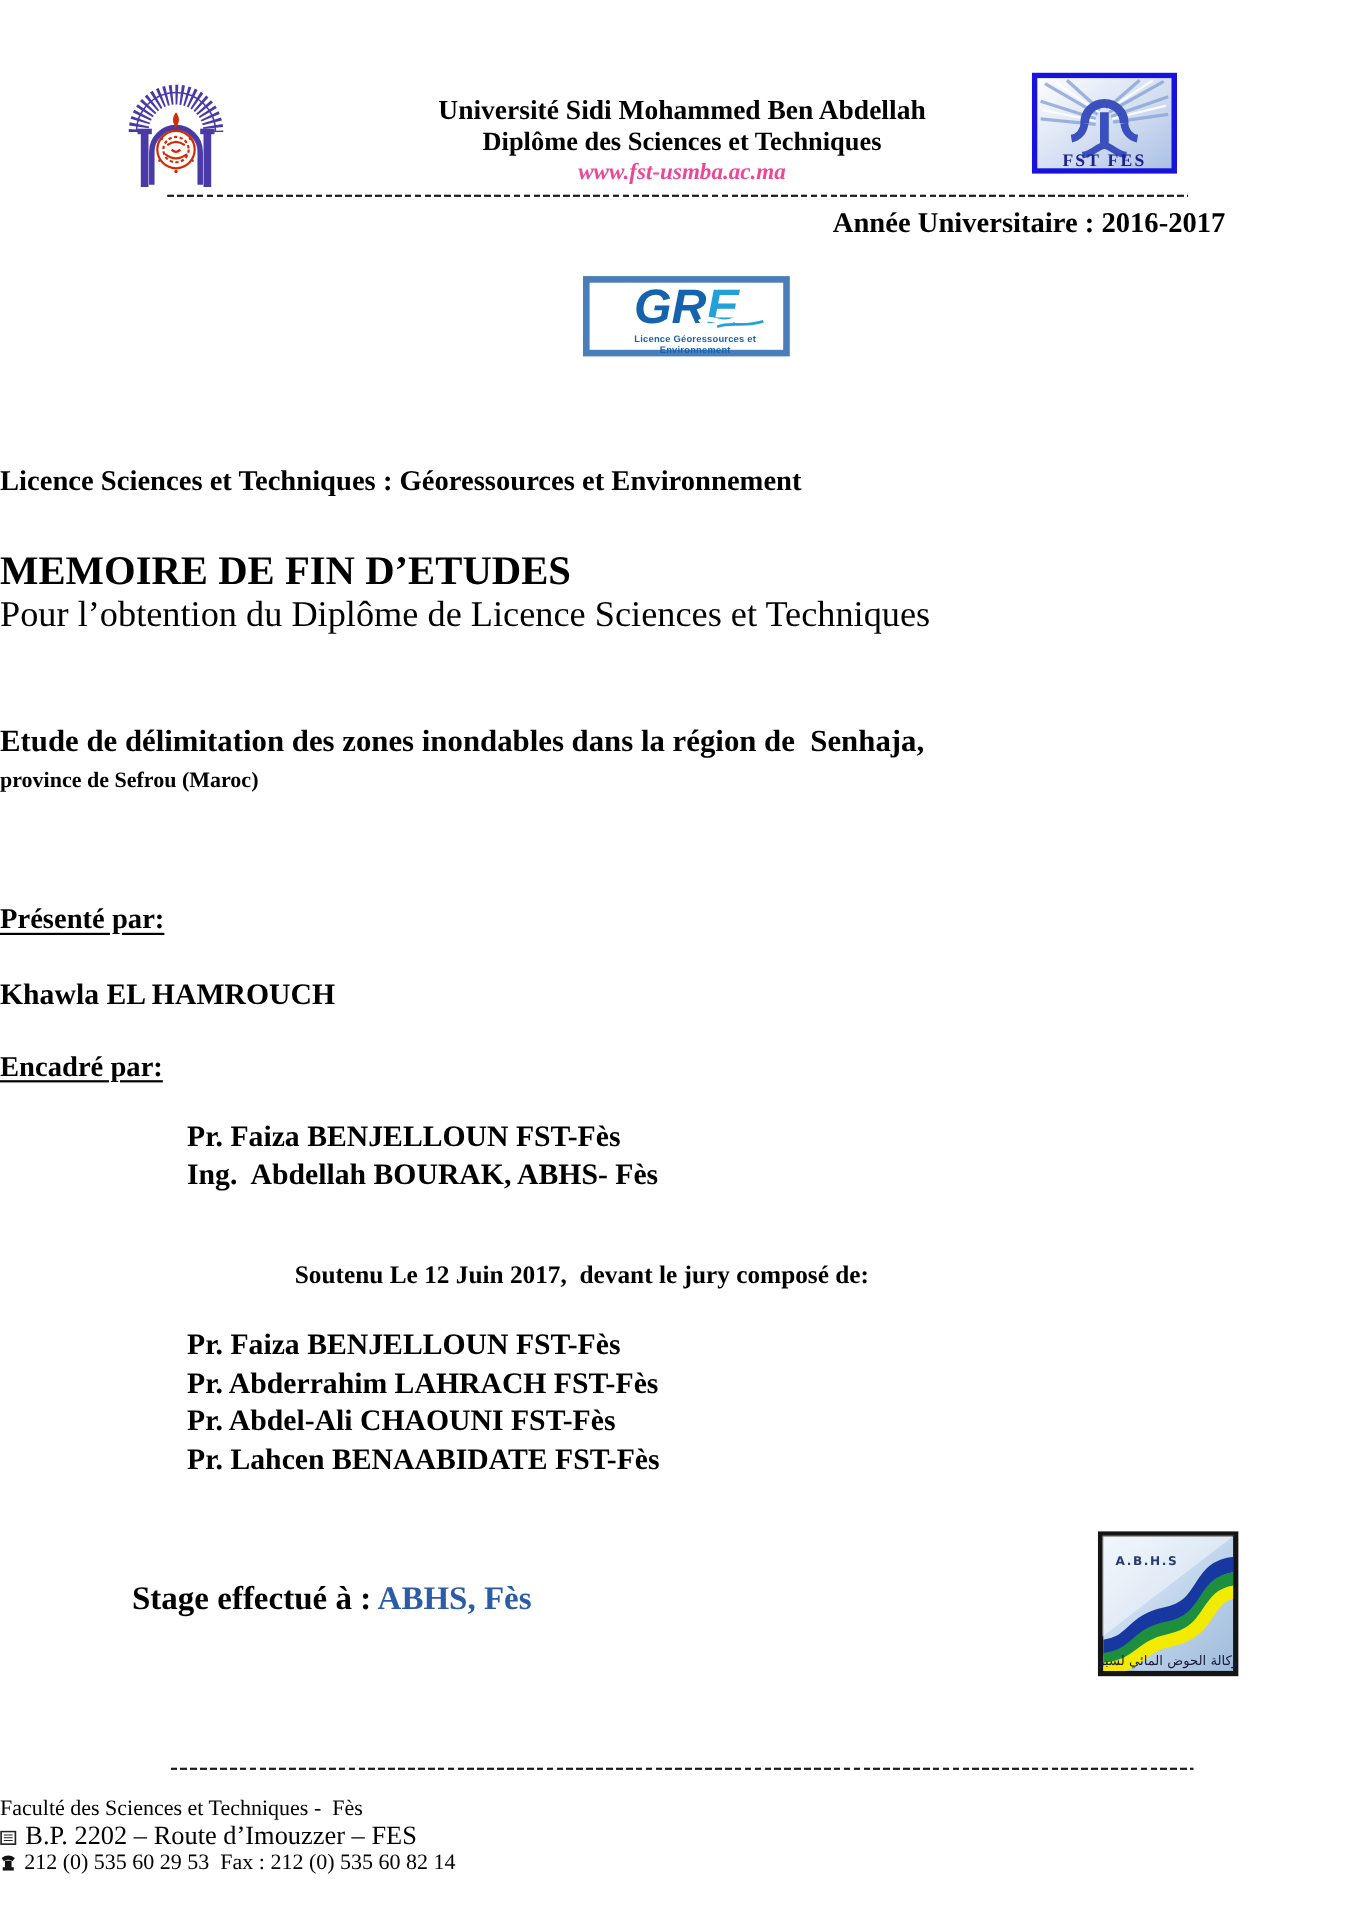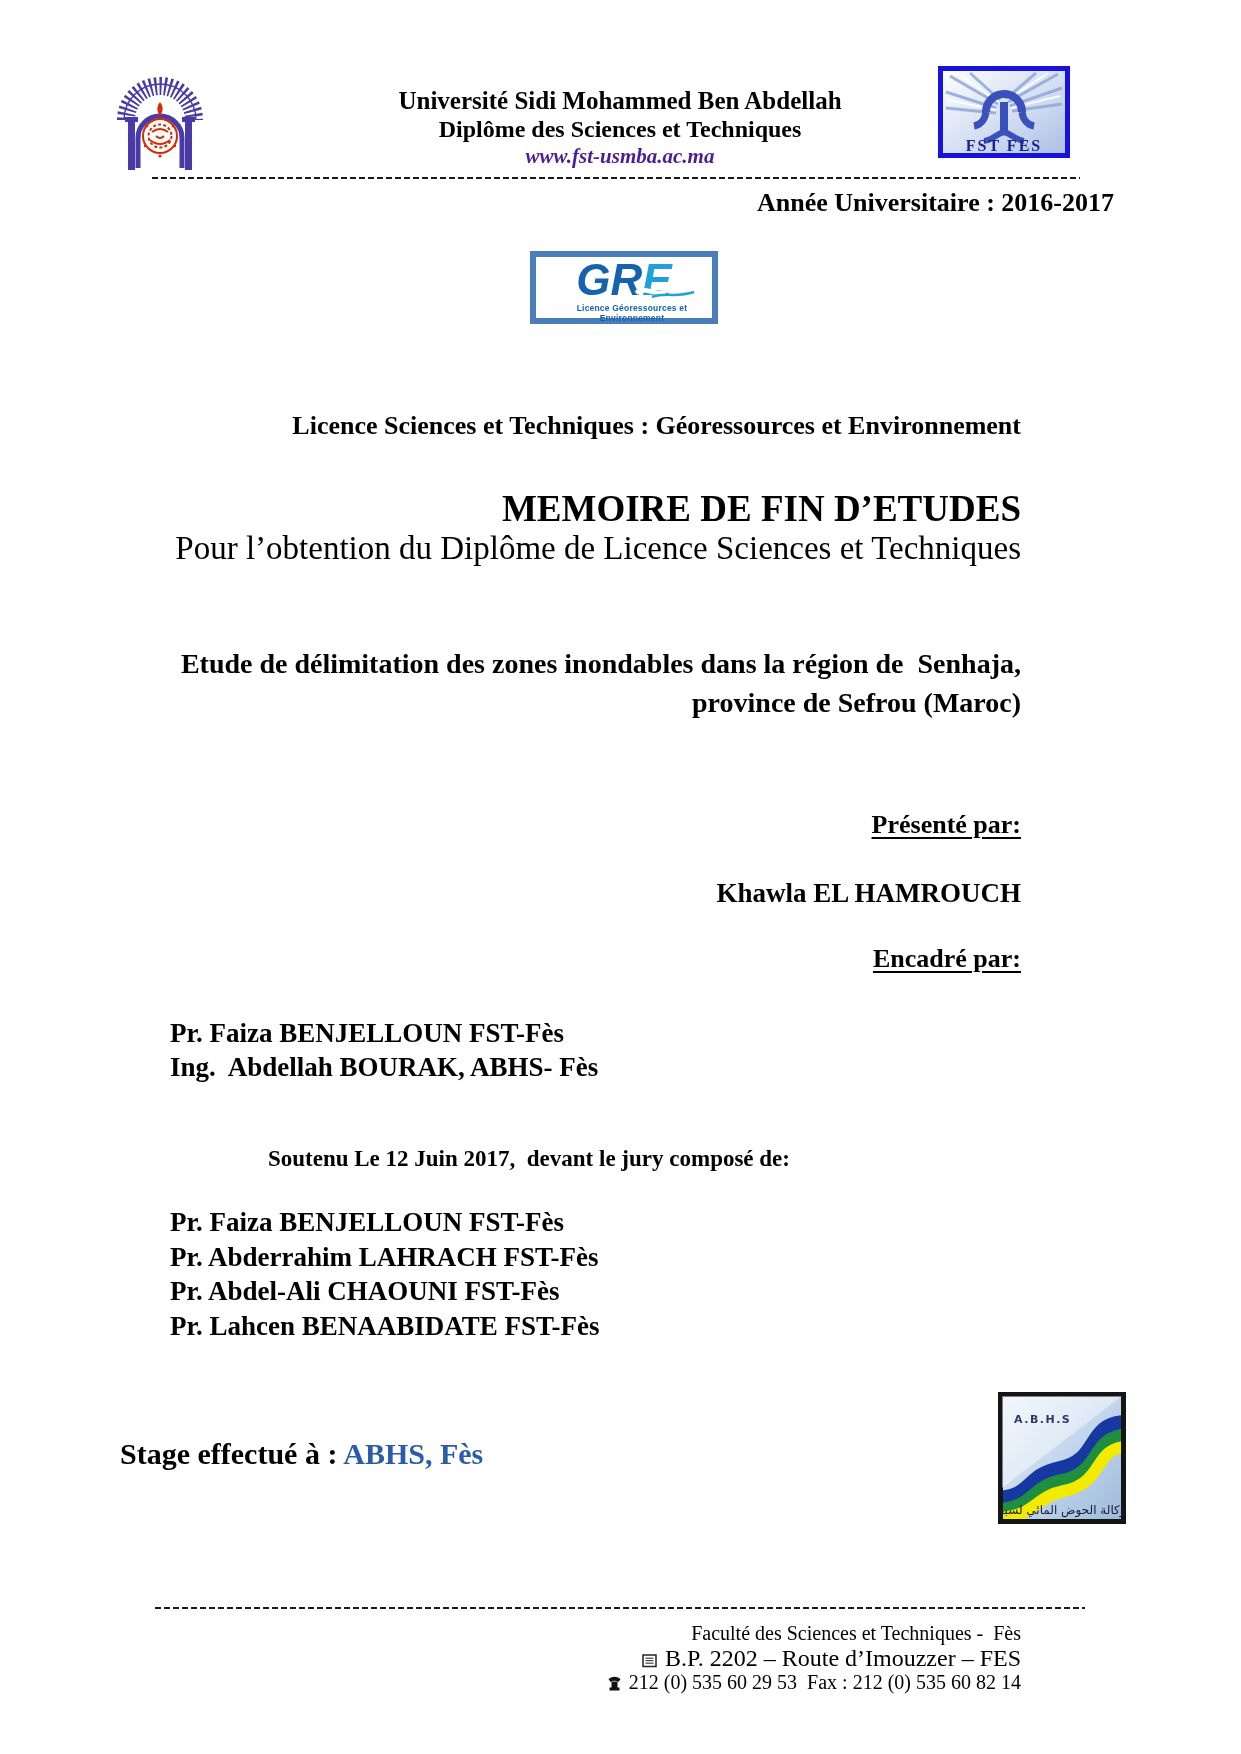--- a/index.html
+++ b/index.html
@@ -4,27 +4,27 @@
 <style>
   html,body { margin:0; padding:0; background:#ffffff; }
   .page {
     position:relative; width:1241px; height:1754px; margin:0 auto;
     background:#ffffff; color:#000;
     font-family:"Liberation Serif","DejaVu Serif",serif;
     overflow:hidden;
   }
   .abs { position:absolute; }
   .pre { white-space:pre; }
-  .ctr { left:0; width:1021px; text-align:right; }
+  .ctr { left:0; width:1021px; text-align:left;margin-top:11px; }
 
   
   .hdr-block { left:310px; top:70px; width:620px; text-align:center;margin-top:16px; }
   .hdr-univ { font-size:25px; font-weight:bold; line-height:29px; }
   .hdr-fac  { font-size:24px; font-weight:bold; line-height:28px; }
-  .hdr-web  { font-size:21px; font-weight:bold; font-style:italic; color:#4c1d95; line-height:27px; }
+  .hdr-web  { font-size:21px; font-weight:bold; font-style:italic; color:#ec4899; line-height:27px; }
 
   .dashline { height:2px; background:repeating-linear-gradient(90deg,#1a1a1a 0 6px,transparent 6px 9px); }
   #dash-top { left:152px; top:177px; width:928px; }
   #dash-bottom { left:155px; top:1607px; width:930px; }
 
   .annee { left:700px; top:188px; width:414px; text-align:right; font-size:26px; font-weight:bold; }
 
   
   .gre { left:530px; top:251px; width:188px; height:73px; box-sizing:border-box;
          border:6px solid #4a7ebb; background:#fff; text-align:center; }
@@ -33,21 +33,21 @@
   .gre-gr { color:#1563ad; }
   .gre-e  { color:#22a0d8; }
   .gre-wave { position:absolute; left:98px; top:26px; }
   .gre-cap { font-family:"Liberation Sans","DejaVu Sans",sans-serif; font-weight:bold;
              font-size:8.5px; color:#1563ad; line-height:10px; letter-spacing:0.2px;padding-left:16px; }
 
   .program   { top:411px; font-size:26px; font-weight:bold; }
   .mem-title { top:487px; font-size:37px; font-weight:bold; }
   .mem-sub   { top:530px; font-size:33px; }
   .thesis1   { top:648px; font-size:28px; font-weight:bold; }
-  .thesis2   { top:687px; font-size:28px; font-weight:bold; }
+  .thesis2   { top:687px; font-size:20px; font-weight:bold; }
 
   .presente  { top:810px; font-size:26px; font-weight:bold; }
   .khawla    { top:878px; font-size:27px; font-weight:bold; }
   .encadre   { top:944px; font-size:26px; font-weight:bold; }
   .u { text-decoration:underline; text-decoration-thickness:2px; text-underline-offset:4px; }
 
   .sup-block  { left:170px; top:1016px; font-size:27px; font-weight:bold; line-height:34px; }
   .soutenu    { left:268px; top:1146px; font-size:23px; font-weight:bold; }
   .jury-block { left:170px; top:1205px; font-size:27px; font-weight:bold; line-height:34.5px; }
 

